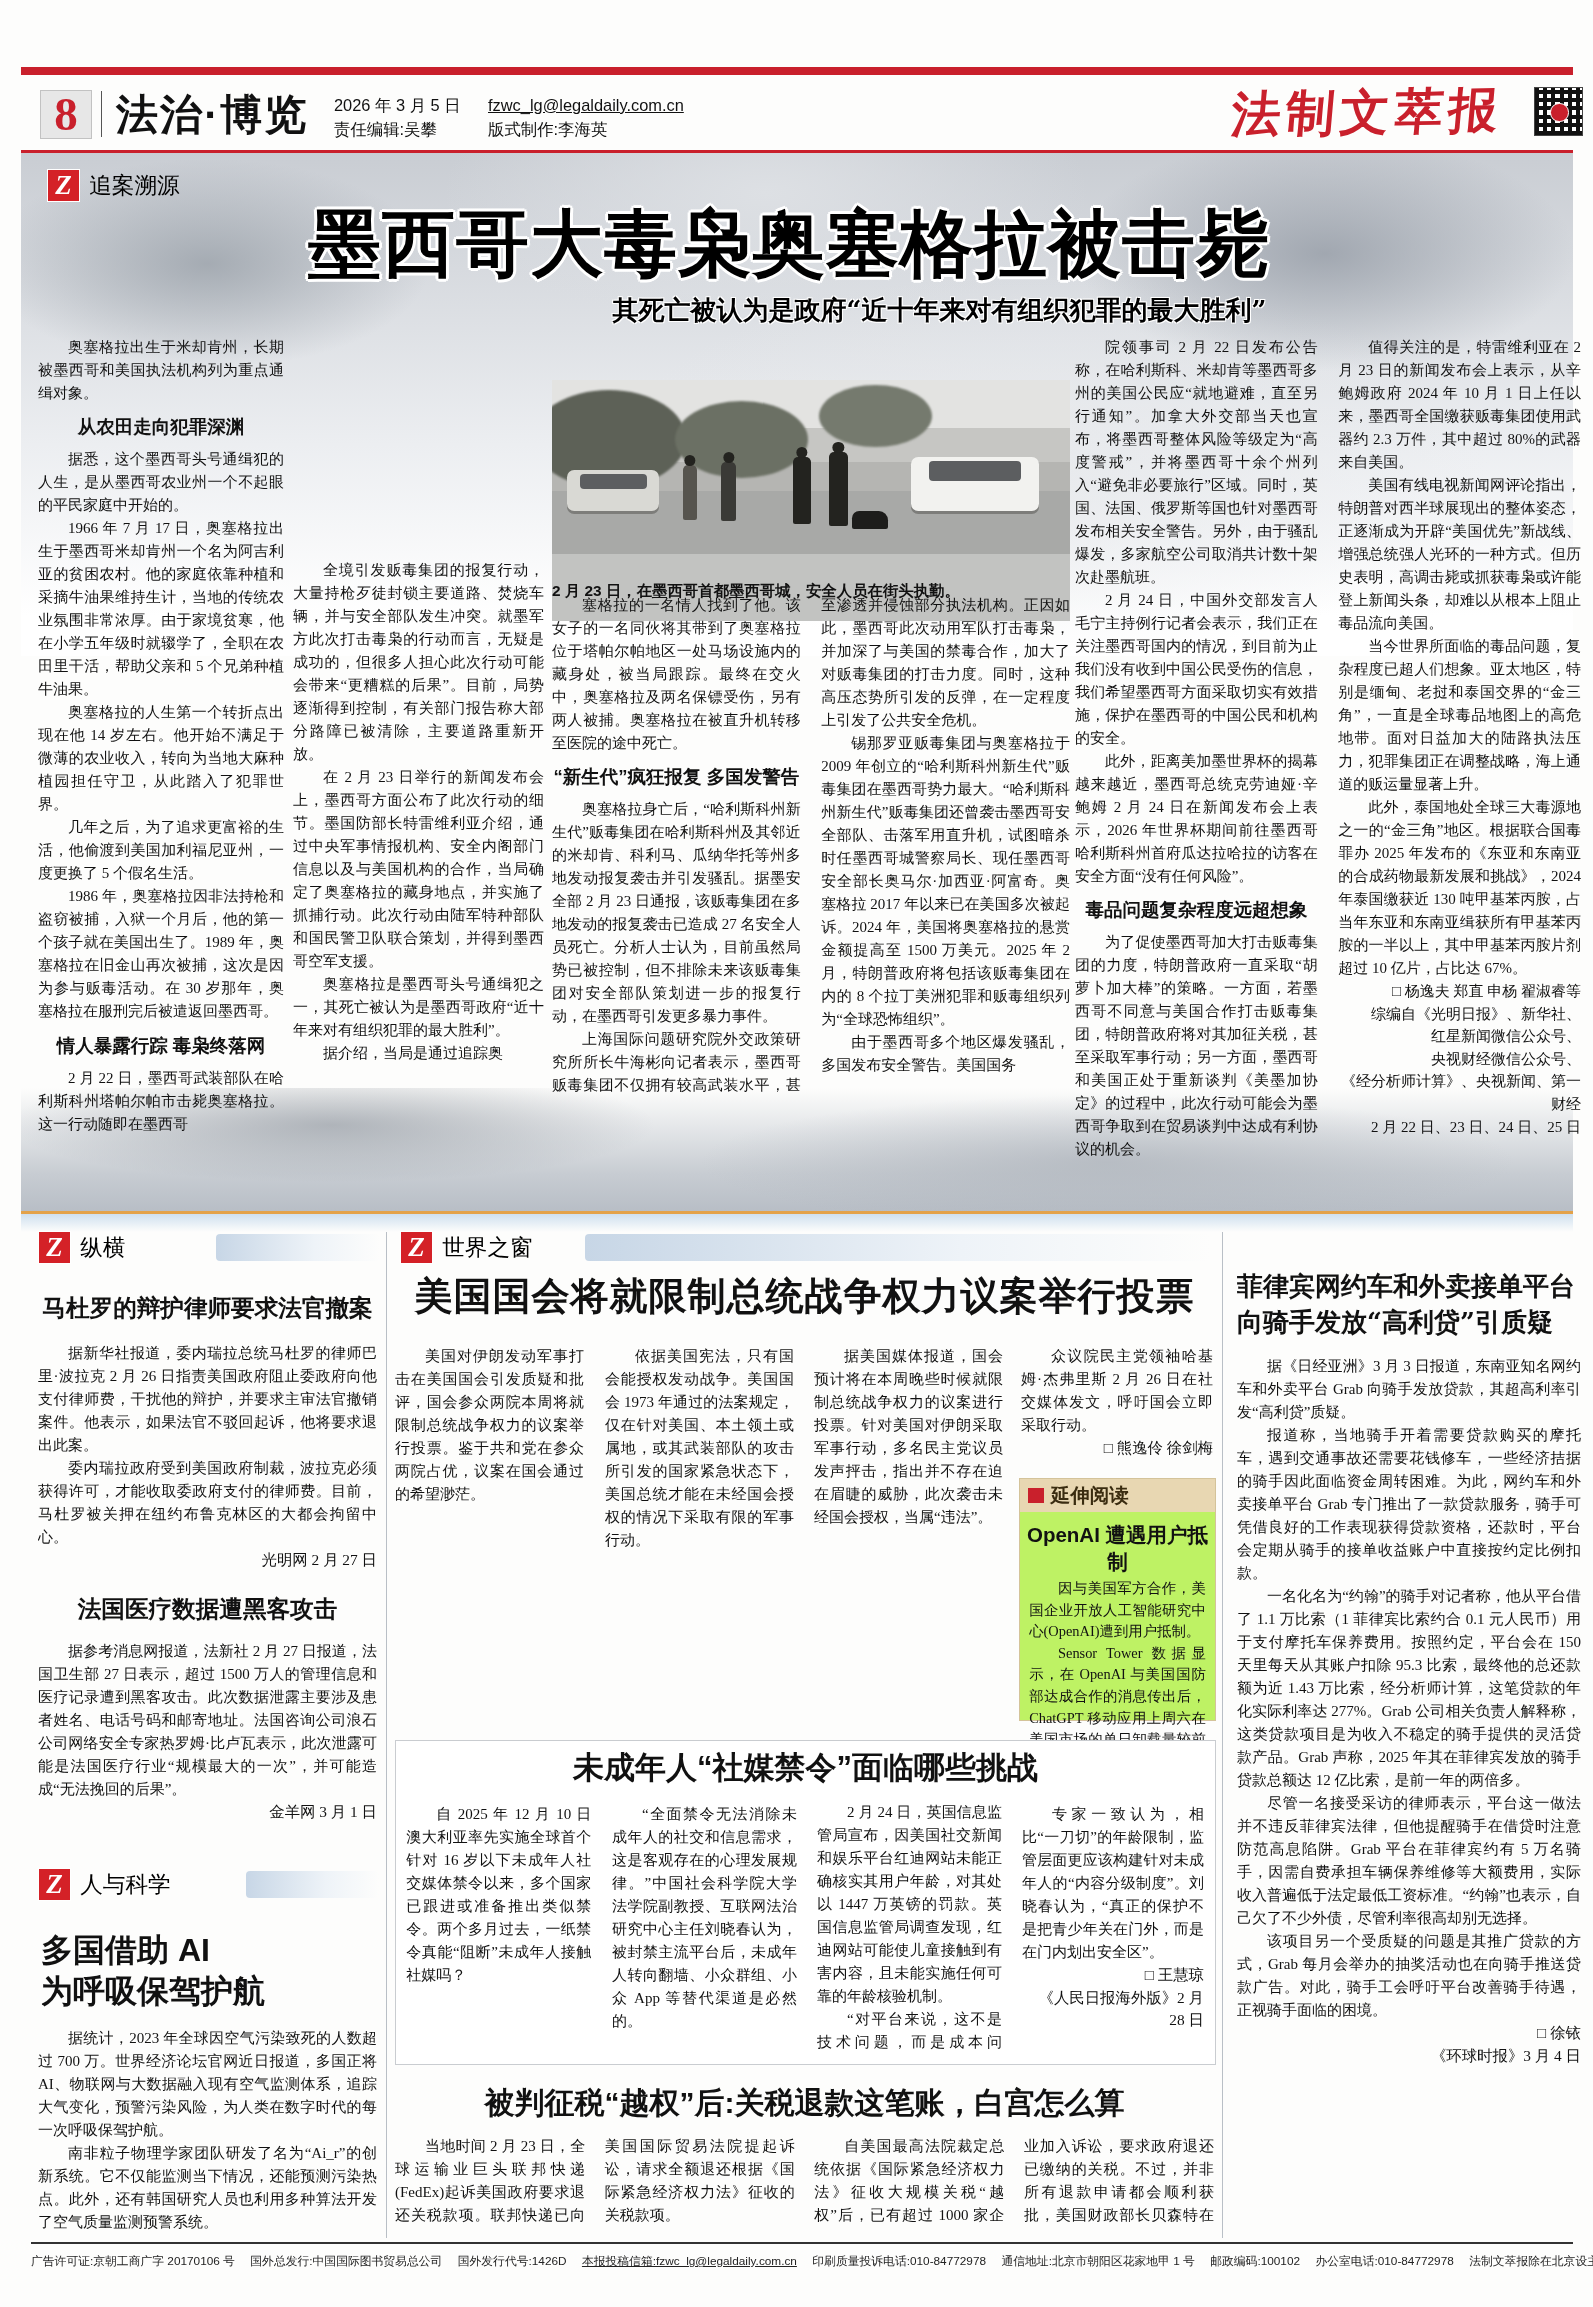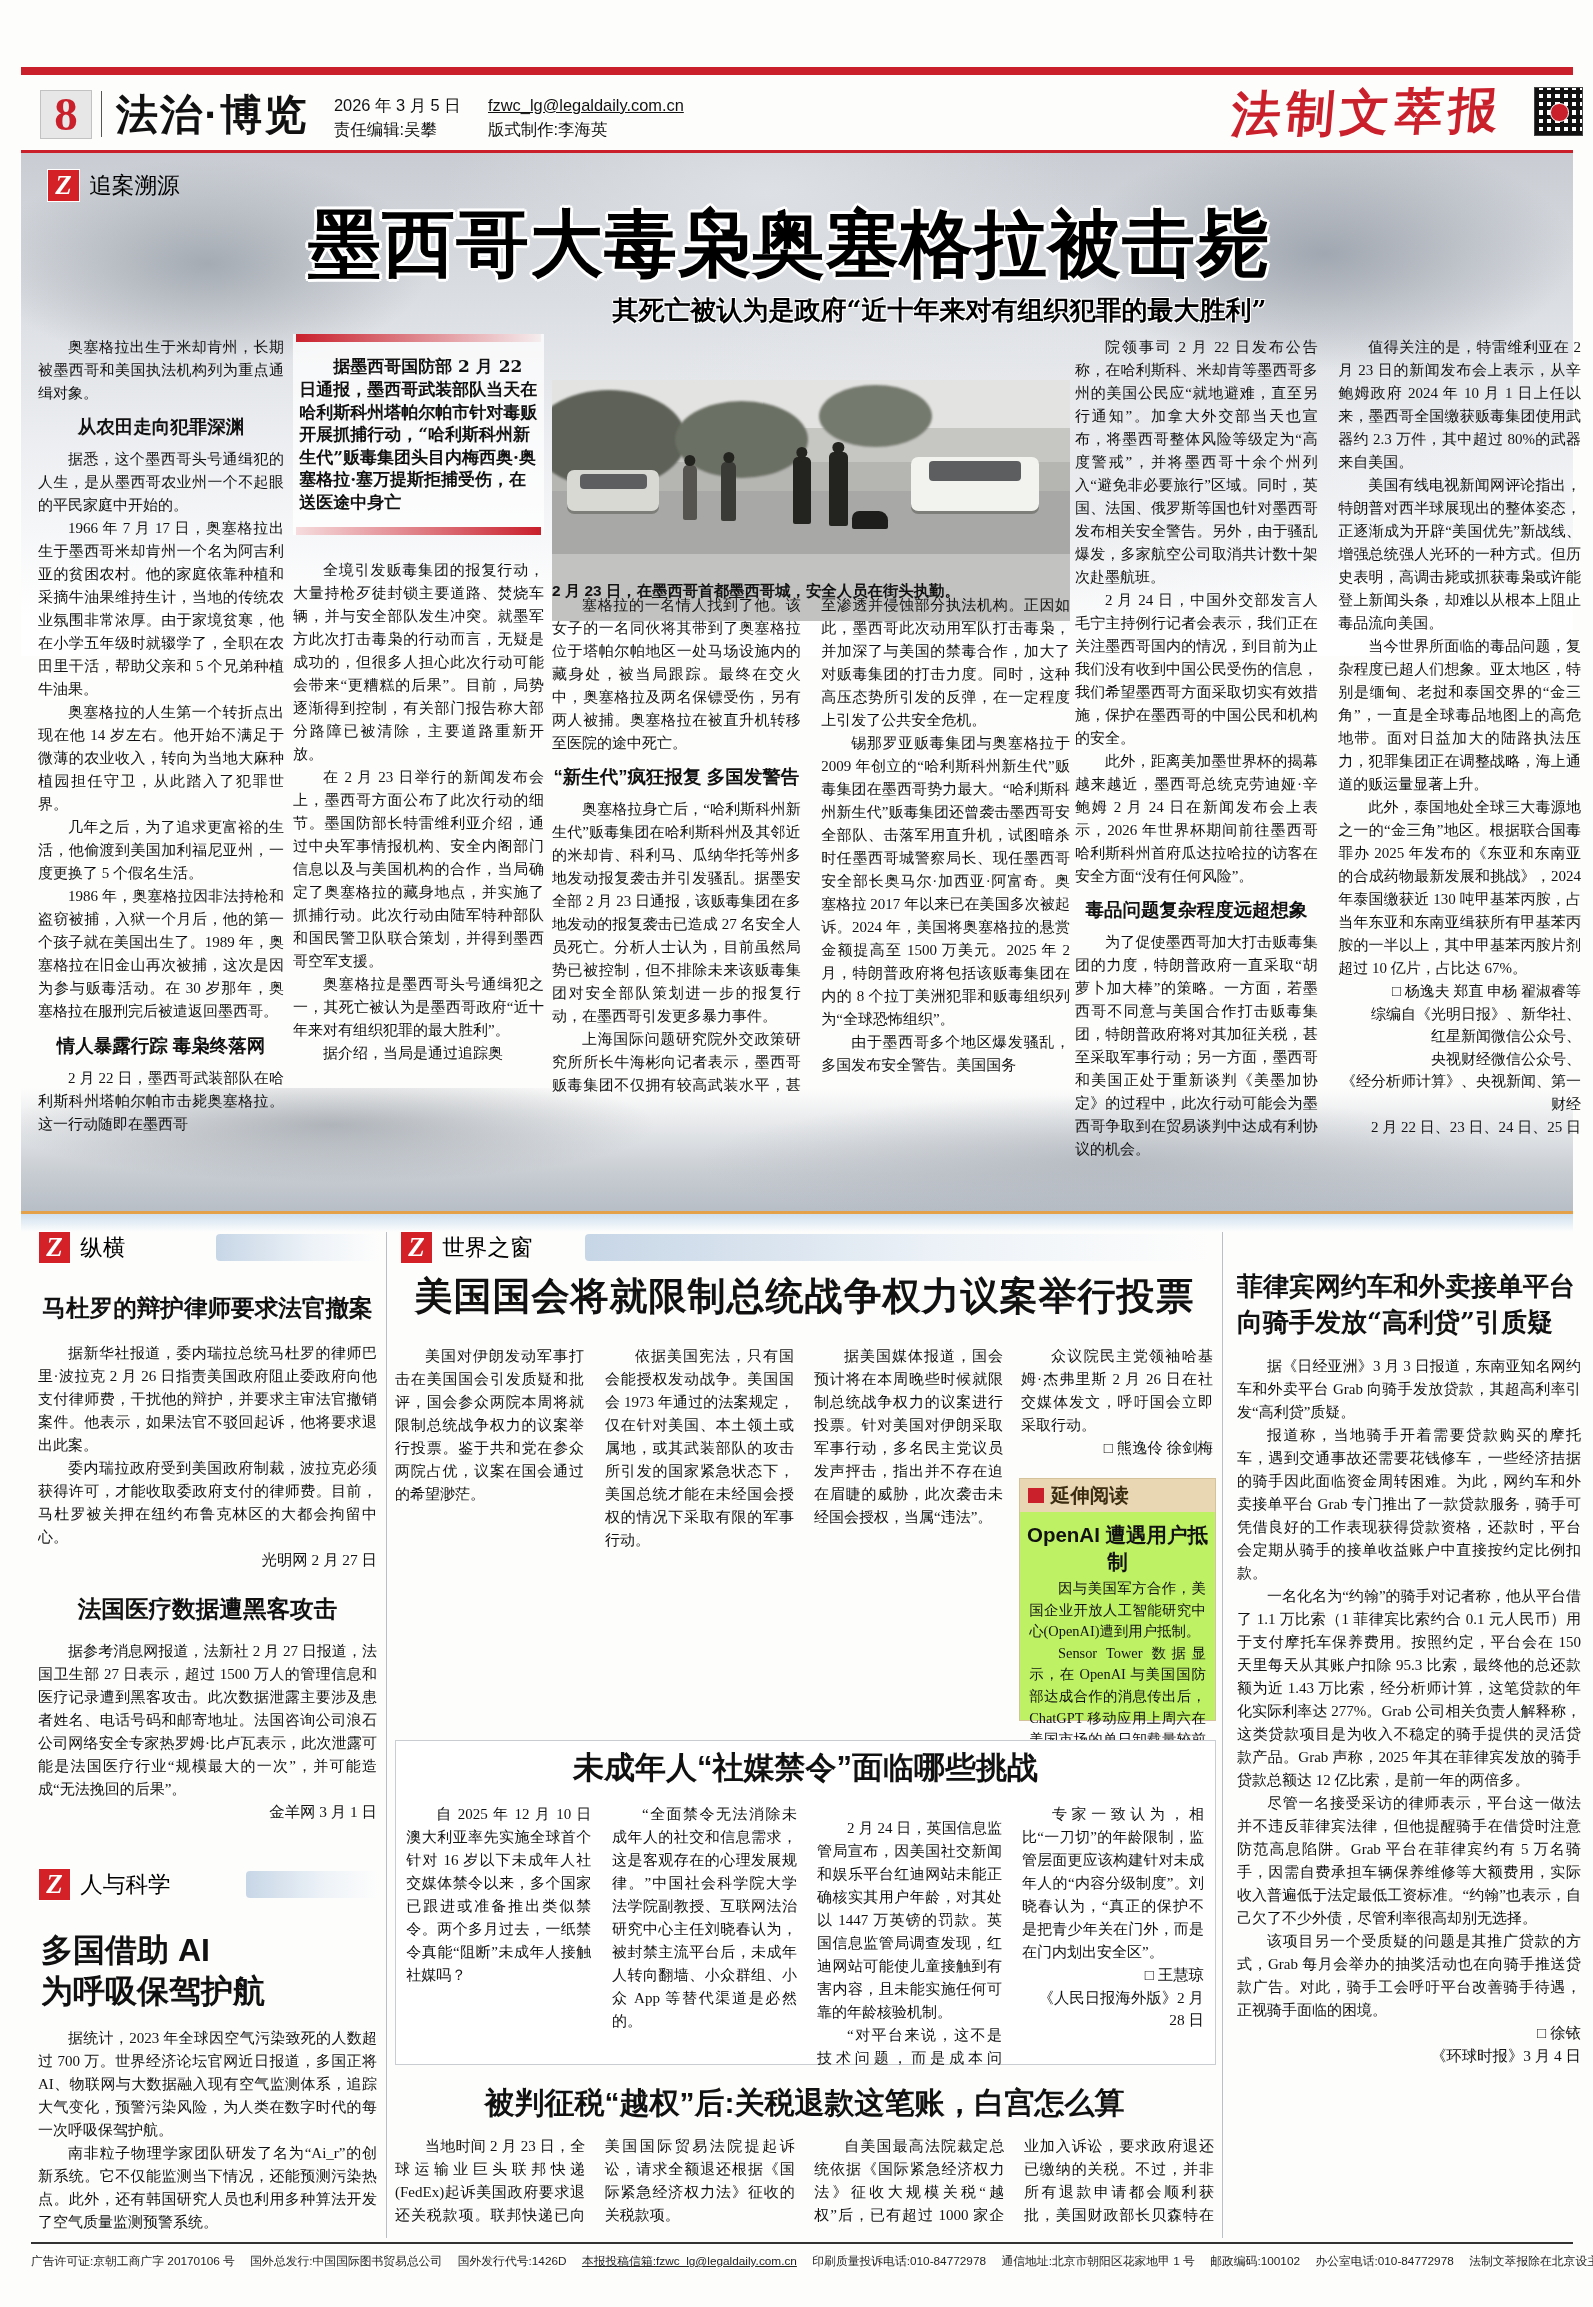--- a/index.html
+++ b/index.html
@@ -121,27 +121,20 @@
     <h3>从农田走向犯罪深渊</h3>
     <p>据悉，这个墨西哥头号通缉犯的人生，是从墨西哥农业州一个不起眼的平民家庭中开始的。</p>
     <p>1966 年 7 月 17 日，奥塞格拉出生于墨西哥米却肯州一个名为阿吉利亚的贫困农村。他的家庭依靠种植和采摘牛油果维持生计，当地的传统农业氛围非常浓厚。由于家境贫寒，他在小学五年级时就辍学了，全职在农田里干活，帮助父亲和 5 个兄弟种植牛油果。</p>
     <p>奥塞格拉的人生第一个转折点出现在他 14 岁左右。他开始不满足于微薄的农业收入，转向为当地大麻种植园担任守卫，从此踏入了犯罪世界。</p>
     <p>几年之后，为了追求更富裕的生活，他偷渡到美国加利福尼亚州，一度更换了 5 个假名生活。</p>
     <p>1986 年，奥塞格拉因非法持枪和盗窃被捕，入狱一个月后，他的第一个孩子就在美国出生了。1989 年，奥塞格拉在旧金山再次被捕，这次是因为参与贩毒活动。在 30 岁那年，奥塞格拉在服刑完后被遣返回墨西哥。</p>
     <h3>情人暴露行踪 毒枭终落网</h3>
     <p>2 月 22 日，墨西哥武装部队在哈利斯科州塔帕尔帕市击毙奥塞格拉。这一行动随即在墨西哥</p>
   </div>
 
-  <div class="abs" style="left:293px;top:334px;width:251px;">
-    <div class="ledebox">
-      <div class="ledebar"></div>
-      <div class="ledetext">据墨西哥国防部 2 月 22 日通报，墨西哥武装部队当天在哈利斯科州塔帕尔帕市针对毒贩开展抓捕行动，“哈利斯科州新生代”贩毒集团头目内梅西奥·奥塞格拉·塞万提斯拒捕受伤，在送医途中身亡</div>
-      <div class="ledebar b"></div>
-    </div>
-  </div>
   <div class="abs bodycol" style="left:293px;top:559px;width:251px;height:631px;">
     <p>全境引发贩毒集团的报复行动，大量持枪歹徒封锁主要道路、焚烧车辆，并与安全部队发生冲突。就墨军方此次打击毒枭的行动而言，无疑是成功的，但很多人担心此次行动可能会带来“更糟糕的后果”。目前，局势逐渐得到控制，有关部门报告称大部分路障已被清除，主要道路重新开放。</p>
     <p>在 2 月 23 日举行的新闻发布会上，墨西哥方面公布了此次行动的细节。墨国防部长特雷维利亚介绍，通过中央军事情报机构、安全内阁部门信息以及与美国机构的合作，当局确定了奥塞格拉的藏身地点，并实施了抓捕行动。此次行动由陆军特种部队和国民警卫队联合策划，并得到墨西哥空军支援。</p>
     <p>奥塞格拉是墨西哥头号通缉犯之一，其死亡被认为是墨西哥政府“近十年来对有组织犯罪的最大胜利”。</p>
     <p>据介绍，当局是通过追踪奥</p>
   </div>
 
   <div class="abs photo" style="left:552px;top:331px;width:518px;height:241px;">
     <div class="tree" style="left:-20.5px;top:10.3px;width:154px;height:98px;background:#5d6157;"></div>
     <div class="tree" style="left:123px;top:20.5px;width:133px;height:77px;background:#6b7064;"></div>
@@ -266,21 +259,21 @@
   </div>
 
   <div class="abs minorsbox" style="left:395px;top:1740px;width:819px;height:323px;">
     <div class="midtitle" style="margin-top:8.2px;">未成年人“社媒禁令”面临哪些挑战</div>
     <div class="abs bodycol" style="left:10.3px;top:62px;width:185px;height:251px;">
       <p>自 2025 年 12 月 10 日澳大利亚率先实施全球首个针对 16 岁以下未成年人社交媒体禁令以来，多个国家已跟进或准备推出类似禁令。两个多月过去，一纸禁令真能“阻断”未成年人接触社媒吗？</p>
     </div>
     <div class="abs bodycol" style="left:216px;top:62px;width:185px;height:251px;">
       <p>“全面禁令无法消除未成年人的社交和信息需求，这是客观存在的心理发展规律。”中国社会科学院大学法学院副教授、互联网法治研究中心主任刘晓春认为，被封禁主流平台后，未成年人转向翻墙、小众群组、小众 App 等替代渠道是必然的。</p>
     </div>
-    <div class="abs bodycol" style="left:421px;top:76px;width:185px;height:251px;">
+    <div class="abs bodycol" style="left:421px;top:60px;width:185px;height:251px;">
       <p>2 月 24 日，英国信息监管局宣布，因美国社交新闻和娱乐平台红迪网站未能正确核实其用户年龄，对其处以 1447 万英镑的罚款。英国信息监管局调查发现，红迪网站可能使儿童接触到有害内容，且未能实施任何可靠的年龄核验机制。</p>
       <p>“对平台来说，这不是技术问题，而是成本问题。”香港中文大学信息工程系副教授指出，社交媒体的商业模式建立在用户规模之上，让平台“赶走”自己的用户，这从根本上违背了商业理性。</p>
     </div>
     <div class="abs bodycol" style="left:626px;top:62px;width:182px;height:251px;">
       <p>专家一致认为，相比“一刀切”的年龄限制，监管层面更应该构建针对未成年人的“内容分级制度”。刘晓春认为，“真正的保护不是把青少年关在门外，而是在门内划出安全区”。</p>
       <div class="byline">□ 王慧琼</div>
       <div class="src">《人民日报海外版》2 月 28 日</div>
     </div>
   </div>
 

